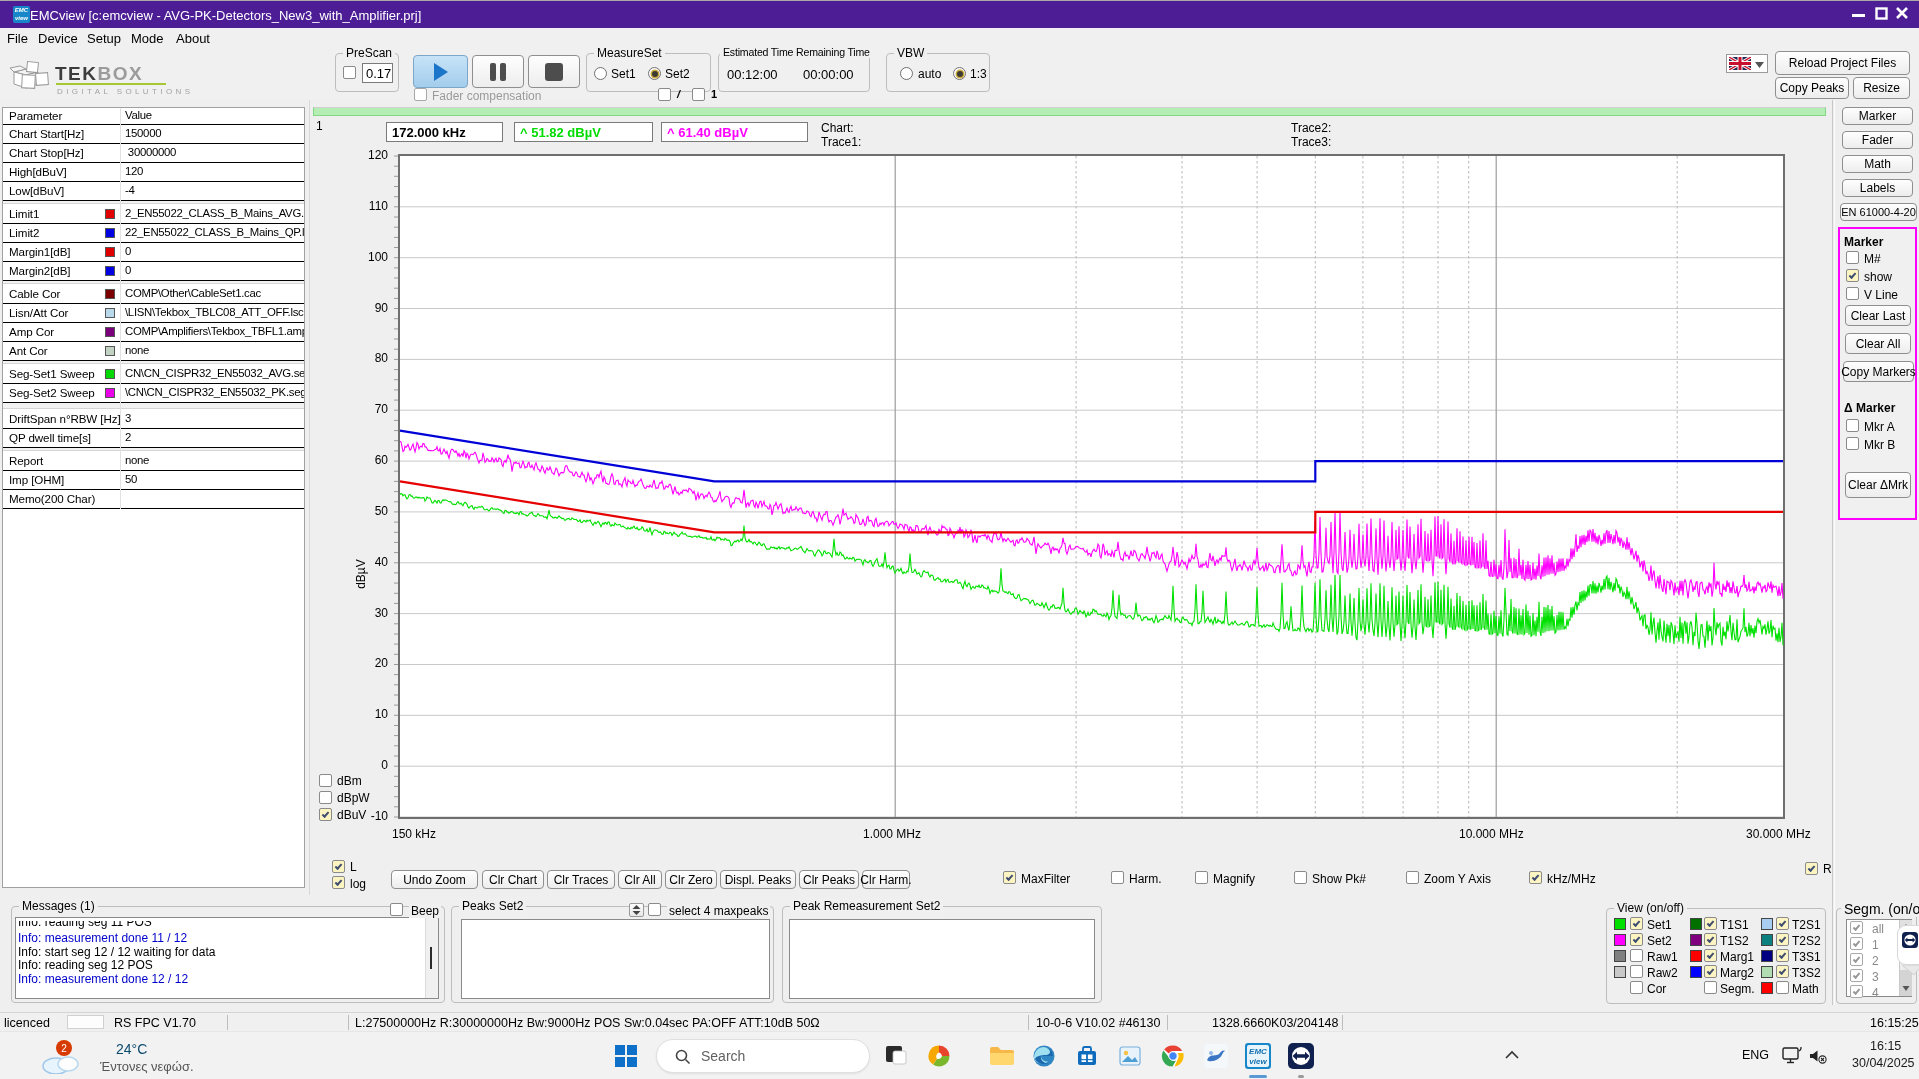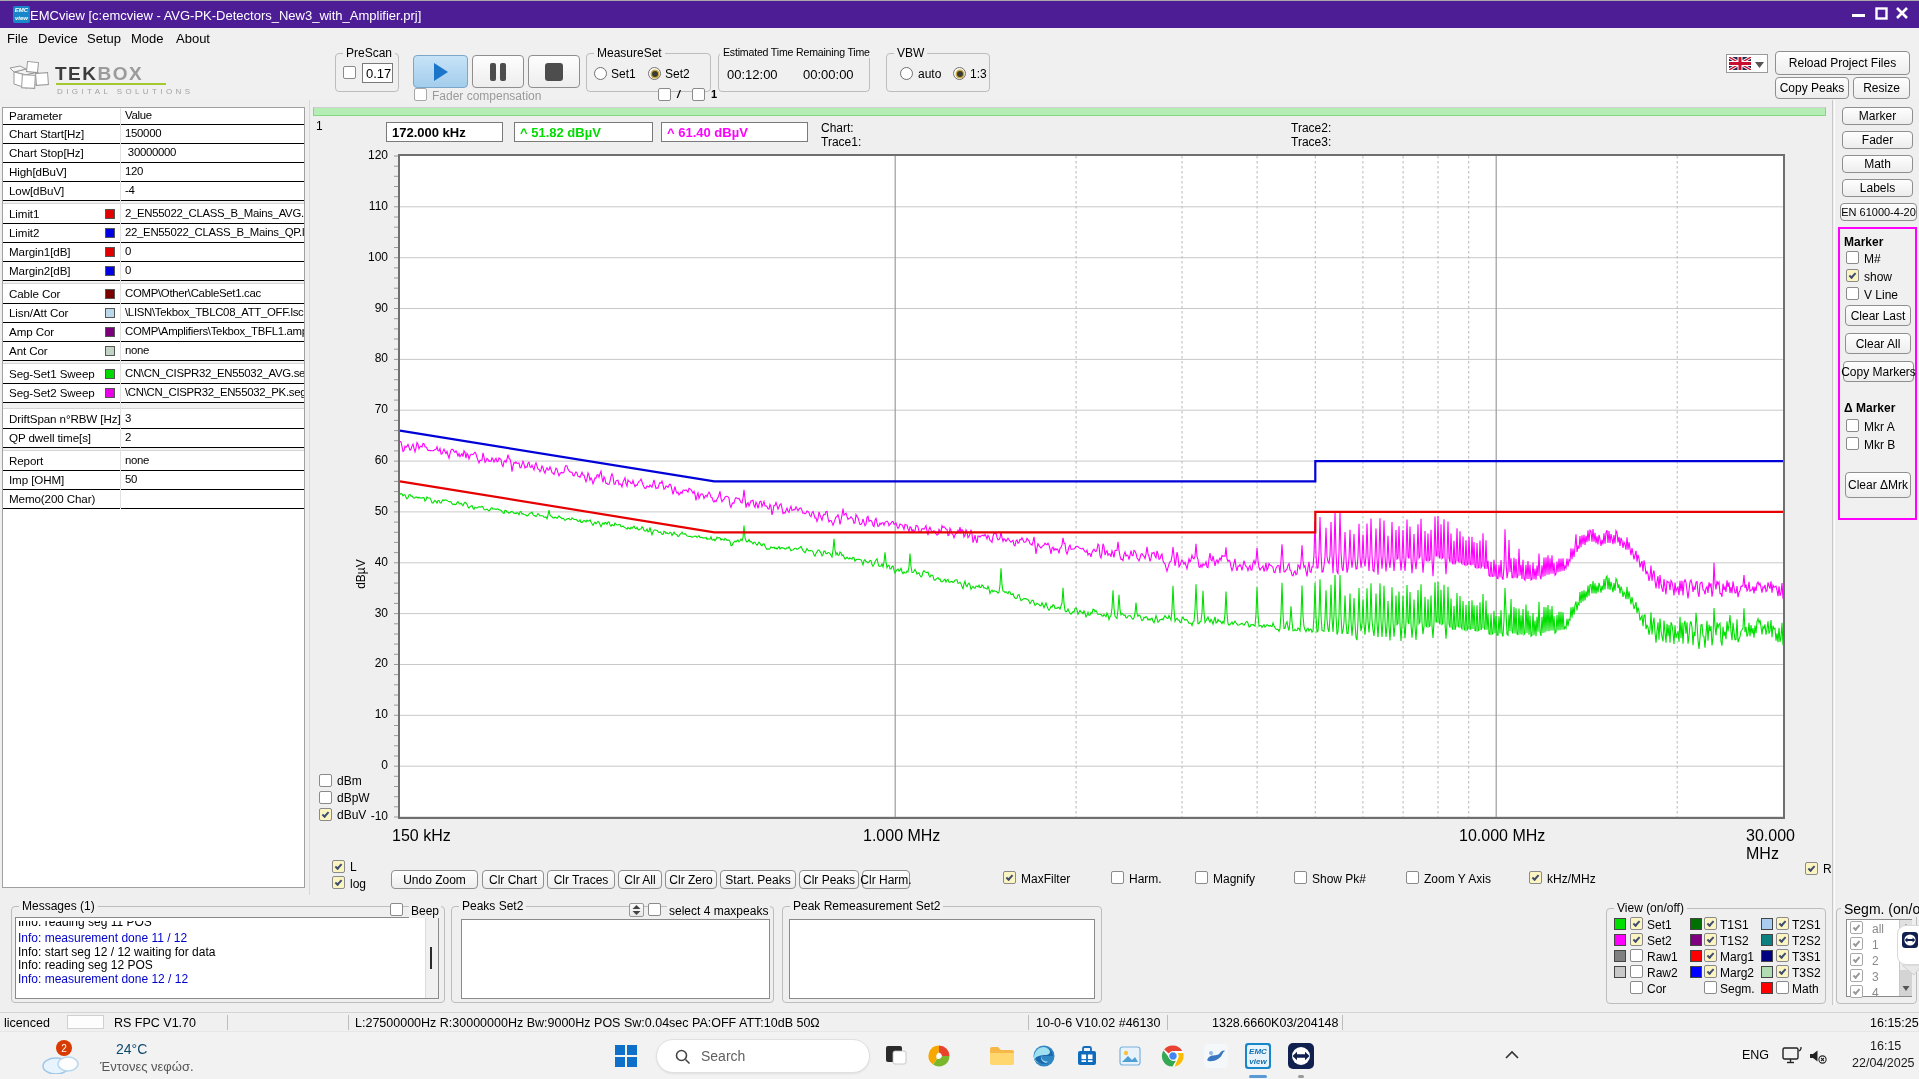--- a/index.html
+++ b/index.html
@@ -40,21 +40,21 @@
 .tsep { position:absolute; left:0; width:301px; background:#f2f2f2; border-bottom:1px solid #d5d5d5; }
 .sq { position:absolute; left:102px; top:4px; width:10px; height:10px; border:1px solid #555; }
 #vline { position:absolute; left:117px; top:0; width:1px; height:397px; background:#e2e2e2; }
 
 #chartpanel { position:absolute; left:309px; top:100px; width:1521px; height:795px;
   border-left:1px solid #d8d8d8;}
 #greenbar { position:absolute; left:3px; top:7px; width:1513px; height:9px; background:#b5eeb5;
   border:1px solid #84d884; border-top:1px solid #cfcfcf;}
 .rbox { position:absolute; top:22px; height:20px; background:#fff; border:1px solid #7a7a7a;
   font-weight:bold; font-size:13px; padding:2px 0 0 5px; }
-.axlbl { position:absolute; font-size:16px; }
+.axlbl { position:absolute; font-size:12px; }
 .ylbl { position:absolute; width:30px; text-align:right; font-size:12px; }
 
 .sbtn { position:absolute; left:1842px; width:71px; height:18px; }
 #markerbox { position:absolute; left:1838px; top:227px; width:79px; height:293px; border:2px solid #ff00ff; background:#f0f0f0;}
 
 .wlist { position:absolute; background:#fff; border:1px solid #8a8a8a; }
 #statusbar { position:absolute; left:0; top:1012px; width:1919px; height:19px; background:#f0f0f0; border-top:1px solid #d4d4d4;}
 #statusbar span { position:absolute; top:3px; font-size:12.5px; white-space:nowrap;}
 #statusbar .div { position:absolute; top:2px; width:1px; height:15px; background:#bdbdbd; }
 #taskbar { position:absolute; left:0; top:1031px; width:1919px; height:48px; background:#f2f2f2; border-top:1px solid #e6e6e6;}
@@ -349,21 +349,21 @@
     <span class="clabel" style="left:40px;top:760px">L</span>
 <span class="cb c" style="left:22px;top:776px">
       <i></i>
     </span>
     <span class="clabel" style="left:40px;top:777px">log</span>
 <div class="btn" style="left:81px;top:770px;width:87px;height:19px">Undo Zoom</div>
 <div class="btn" style="left:172px;top:770px;width:62px;height:19px">Clr Chart</div>
 <div class="btn" style="left:237px;top:770px;width:68px;height:19px">Clr Traces</div>
 <div class="btn" style="left:308px;top:770px;width:44px;height:19px">Clr All</div>
 <div class="btn" style="left:355px;top:770px;width:52px;height:19px">Clr Zero</div>
-<div class="btn" style="left:410px;top:770px;width:76px;height:19px">Start. Peaks</div>
+<div class="btn" style="left:410px;top:770px;width:76px;height:19px">Displ. Peaks</div>
 <div class="btn" style="left:489px;top:770px;width:60px;height:19px">Clr Peaks</div>
 <div class="btn" style="left:552px;top:770px;width:48px;height:19px">Clr Harm.</div>
 <span class="cb c" style="left:693px;top:771px">
       <i></i>
     </span>
     <span class="clabel" style="left:711px;top:772px">MaxFilter</span>
 <span class="cb" style="left:801px;top:771px"></span>
     <span class="clabel" style="left:819px;top:772px">Harm.</span>
 <span class="cb" style="left:885px;top:771px"></span>
     <span class="clabel" style="left:903px;top:772px">Magnify</span>
@@ -667,14 +667,14 @@
     <line x1="5" y1="16.5" x2="12" y2="16.5" stroke="#222" stroke-width="1.4"></line>
       <line x1="8.5" y1="13" x2="8.5" y2="16" stroke="#222" stroke-width="1.4"></line>
     <path d="M17 5 Q19.5 3.5 19 1" fill="none" stroke="#222" stroke-width="1.2"></path>
   </svg>
   <svg class="abs" style="left:1808px;top:15px" width="22" height="18">
     <path d="M2 7 L5 7 L9.5 3.5 L9.5 14.5 L5 11 L2 11 Z" fill="#222"></path>
     <circle cx="14.5" cy="12.5" r="3.6" fill="#fff" stroke="#222" stroke-width="1.1"></circle>
     <path d="M13 11 L16 14 M16 11 L13 14" stroke="#222" stroke-width="1.1"></path>
   </svg>
   <span class="abs" style="left:1870px;top:7px;font-size:12.5px;color:#1a1a1a">16:15</span>
-  <span class="abs" style="left:1852px;top:24px;font-size:12.5px;color:#1a1a1a">22/04/2025</span>
+  <span class="abs" style="left:1852px;top:24px;font-size:12.5px;color:#1a1a1a">30/04/2025</span>
 </div>
 
 </body></html>

